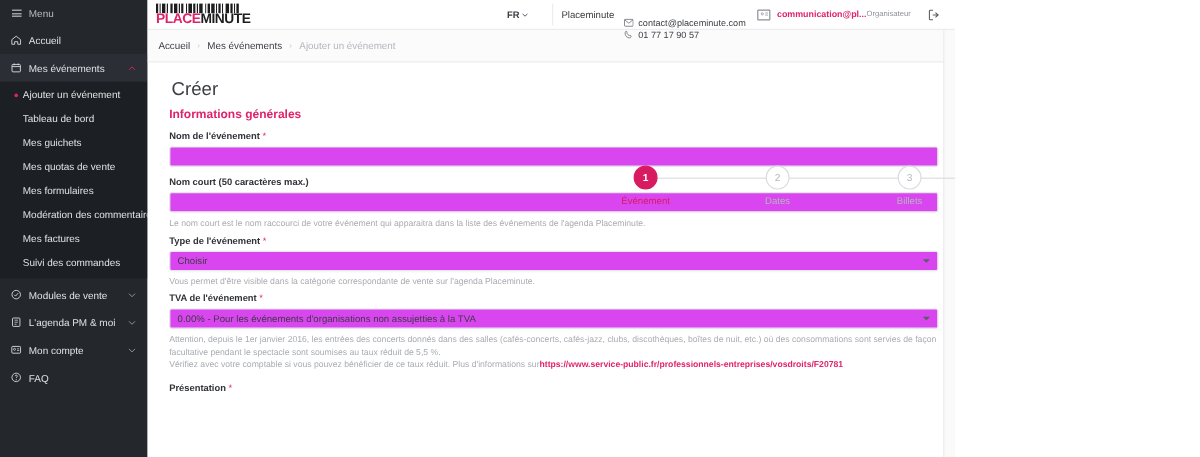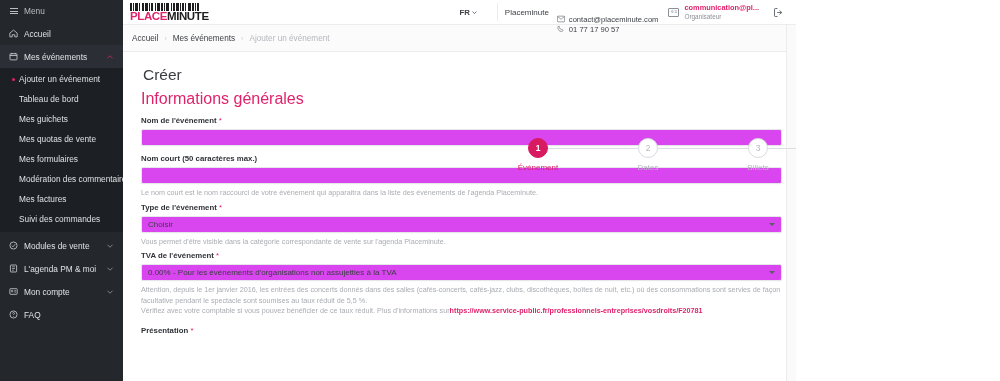--- a/index.html
+++ b/index.html
@@ -79,21 +79,21 @@
     padding: 2px 5px; margin-right: 8px; font-weight: bold;
   }
   .topdiv { width: 1px; height: 18px; background: #ececee; margin: 0 7px; }
   .brandname { font-size: 8px; color: #3a3d42; }
   .contact-block { display: flex; flex-direction: column; justify-content: center; gap: 1px; margin-left: 8px; margin-top: 24px; }
   .contact-line { display: flex; align-items: center; gap: 4px; font-size: 7.6px; color: #3a3d42; }
   .contact-line .ci { width: 8px; height: 8px; display:inline-flex; align-items:center; justify-content:center; }
 
   .user-block { display: flex; align-items: center; gap: 5px; margin-left: 10px; }
   .user-icon { width: 11px; height: 9px; border: 1px solid #8c9096; border-radius: 1px; display:flex; align-items:center; justify-content:center; }
-  .user-texts { display: flex; flex-direction: column; line-height: 1.15; }
+  .user-texts { display: flex; line-height: 1.15; align-items: center; }
   .user-email { font-size: 7.4px; color: #e0226b; font-weight: 700; }
   .user-role { font-size: 6.4px; color: #8c9096; }
   .logout { margin-left: 14px; margin-right: 12px; width: 11px; height: 11px; display:flex; align-items:center; justify-content:center; }
 
   .breadcrumbbar {
     height: 27px; background: #fbfbfc;
     border-bottom: 1px solid #ececee;
     display: flex; align-items: center;
     padding-left: 9px; gap: 6px;
     font-size: 8.2px;
@@ -116,21 +116,21 @@
     width: 20px; height: 20px; border-radius: 50%;
     border: 1px solid #d9dbdf; background: #fff;
     display: flex; align-items: center; justify-content: center;
     font-size: 8.5px; color: #b4b7bc; z-index: 2;
   }
   .step.active .circle { background: #d81b60; border-color: #d81b60; color: #fff; font-weight: 700; }
   .step .slabel { margin-top: 5px; font-size: 8px; color: #b4b7bc; white-space: nowrap; }
   .step.active .slabel { color: #d81b60; }
   .step-line { position: absolute; top: 10px; height: 1px; background: #dcdee2; z-index: 1; }
 
-  .section-title { font-size: 16px; color: #e0226b; font-weight: 400; padding: 0 0 8px 4px; }
+  .section-title { font-size: 10px; color: #e0226b; font-weight: 700; padding: 0 0 8px 4px; }
 
   .field { padding: 0 0 0 4px; margin-bottom: 3px; }
   .flabel { font-size: 7.8px; color: #2f3237; font-weight: 700; margin-bottom: 4px; }
   .req { color: #e0226b; font-weight: 400; }
   .input {
     height: 17px; border: 1px solid #e4e6e9; border-radius: 2px;
     background: #d946ef; width: 100%;
     font-size: 8px; color: #3a3d42;
     padding: 0 6px; display: flex; align-items: center;
     box-shadow: 0 1px 1px rgba(0,0,0,0.02);

